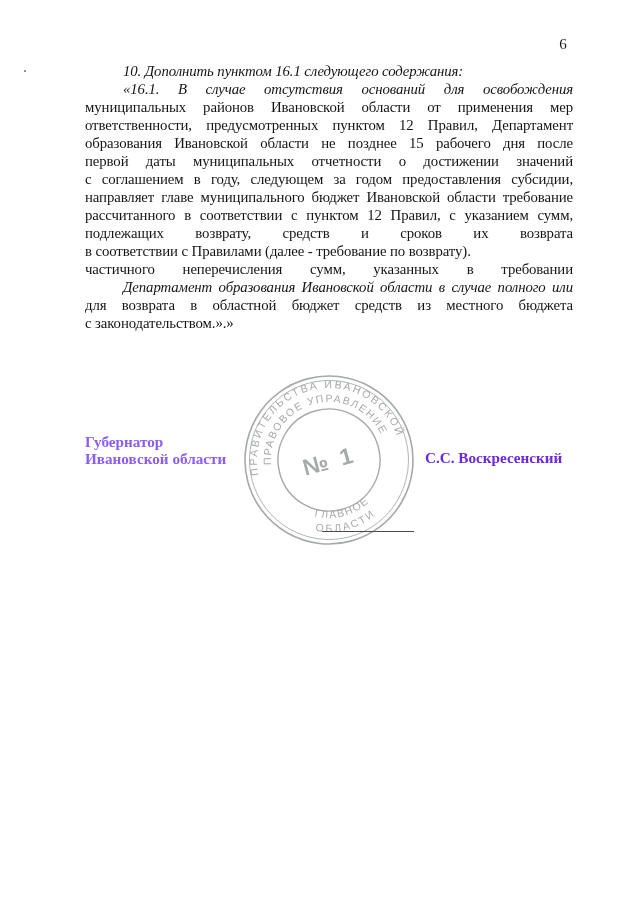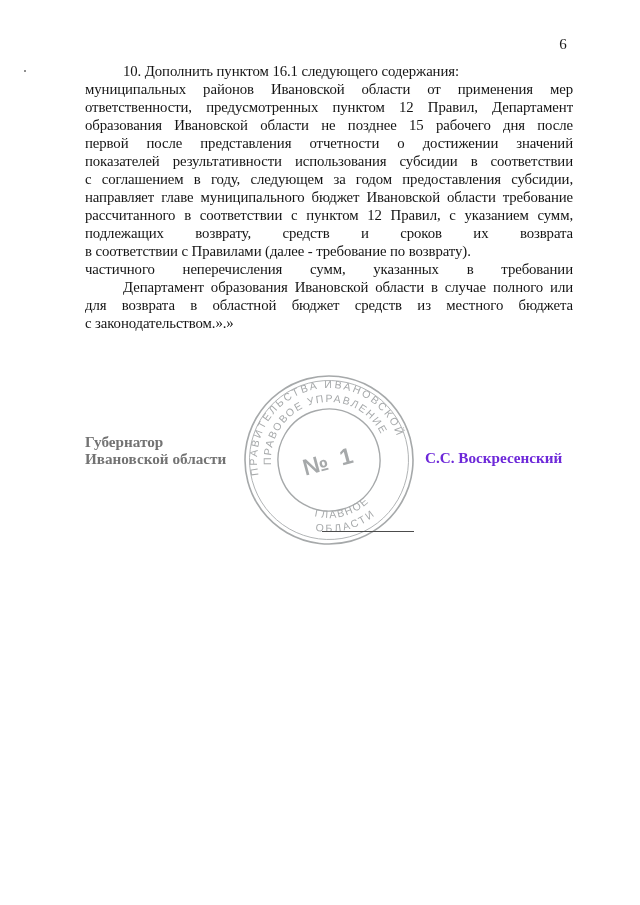--- a/index.html
+++ b/index.html
@@ -17,25 +17,25 @@
   .textblock{
     position:absolute;left:85px;top:62px;width:488px;
     font-size:14.8px;line-height:18px;letter-spacing:-0.1px;
     color:#141414;
   }
   .ln{
     text-align:justify;
     text-align-last:justify;
     max-height:18px;overflow:hidden;
   }
-  .ln.first{text-indent:38px;}
+  .ln.first{text-indent:38px;font-style:italic;}
   .ln.last{text-align-last:left;}
   .sig-title{
     position:absolute;left:85px;top:434px;
-    font-weight:bold;font-size:15.2px;line-height:16.5px;color:#737373;
+    font-weight:bold;font-size:15.2px;line-height:16.5px;color:#8b5cf6;
   }
   .sig-name{
     position:absolute;left:425px;top:449px;
     font-weight:bold;font-size:15.2px;color:#6d28d9;
   }
   .stamp{
     position:absolute;left:234px;top:365px;width:190px;height:190px;
     opacity:0.72;filter:blur(0.35px);
   }
   .stamp text{
@@ -61,25 +61,25 @@
 
 <div class="page">
 
   <div class="page-number">6</div>
 
   <div class="artifact-dot"></div>
 
   <div class="textblock">
     <div class="ln first last">10. Дополнить пунктом 16.1 следующего содержания:</div>
 
+    <div class="ln first">«16.1. В случае отсутствия оснований для освобождения</div>
     <div class="ln">муниципальных районов Ивановской области от применения мер</div>
     <div class="ln">ответственности, предусмотренных пунктом 12 Правил, Департамент</div>
     <div class="ln">образования Ивановской области не позднее 15 рабочего дня после</div>
-    <div class="ln">первой после представления отчетности о достижении значений</div>
-    <div class="ln">показателей результативности использования субсидии в соответствии</div>
+    <div class="ln">первой даты муниципальных отчетности о достижении значений</div>
     <div class="ln">с соглашением в году, следующем за годом предоставления субсидии,</div>
     <div class="ln">направляет главе муниципального бюджет Ивановской области требование</div>
     <div class="ln">рассчитанного в соответствии с пунктом 12 Правил, с указанием сумм,</div>
     <div class="ln">подлежащих возврату, средств и сроков их возврата</div>
     <div class="ln last">в соответствии с Правилами (далее - требование по возврату).</div>
 
     <div class="ln">частичного неперечисления сумм, указанных в требовании</div>
     <div class="ln first">Департамент образования Ивановской области в случае полного или</div>
     <div class="ln">для возврата в областной бюджет средств из местного бюджета</div>
     <div class="ln last">с законодательством.».»</div>

